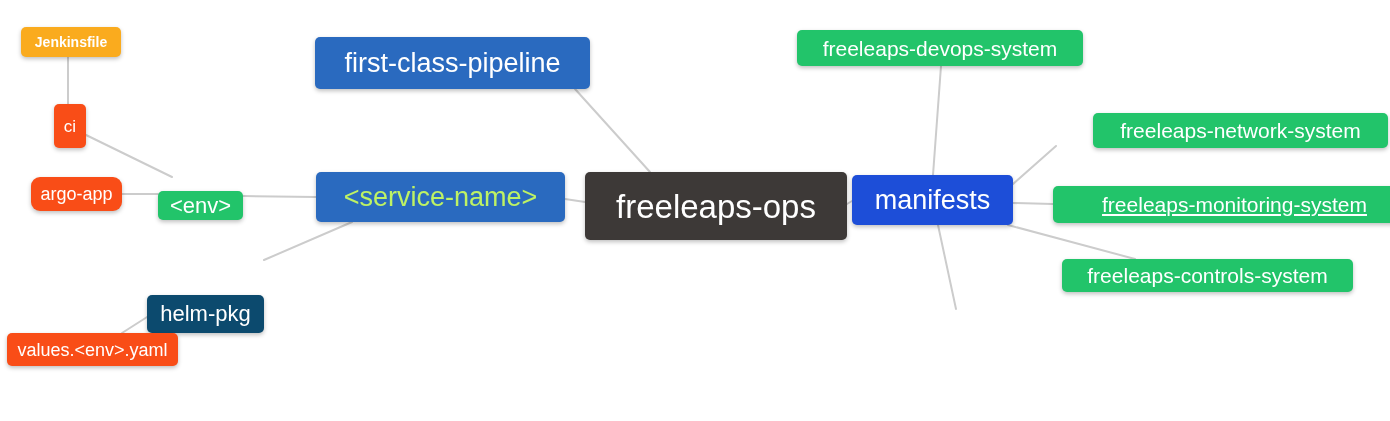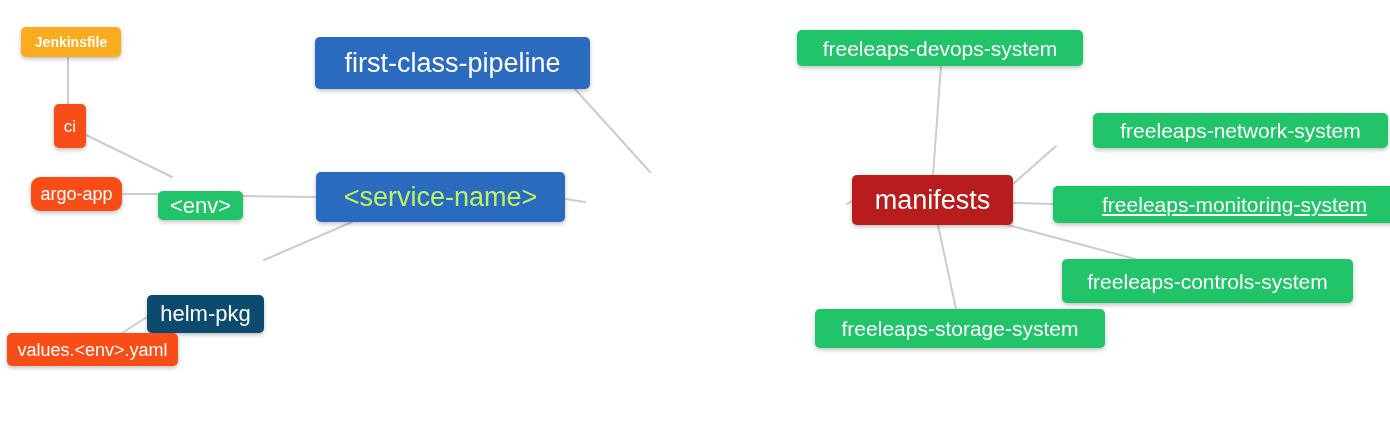--- a/index.html
+++ b/index.html
@@ -58,19 +58,19 @@
       <line x1="938" y1="225" x2="956" y2="309" stroke="#cccccc" stroke-width="2" stroke-linecap="round"></line>
     </svg>
 <div class="node" style="left: 21px; top: 27px; width: 100px; height: 30px; font-size: 14px; background: rgb(250, 171, 30); color: rgb(255, 255, 255); font-weight: bold;">Jenkinsfile</div>
     <div class="node" style="left: 54px; top: 104px; width: 32px; height: 44px; font-size: 17px; background: rgb(249, 77, 23); color: rgb(255, 255, 255);">ci</div>
     <div class="node" style="left: 31px; top: 177px; width: 91px; height: 34px; font-size: 18px; background: rgb(249, 77, 23); color: rgb(255, 255, 255); border-radius: 9px;">argo-app</div>
     <div class="node" style="left: 158px; top: 191px; width: 85px; height: 29px; font-size: 22px; background: rgb(34, 196, 106); color: rgb(255, 255, 255);">&lt;env&gt;</div>
     <div class="node" style="left: 147px; top: 258px; width: 117px; height: 38px; font-size: 22px; background: #0c4a6e; color: rgb(255, 255, 255); margin-top: 37px;">helm-pkg</div>
     <div class="node" style="left: 7px; top: 333px; width: 171px; height: 33px; font-size: 18px; background: rgb(249, 77, 23); color: rgb(255, 255, 255);">values.&lt;env&gt;.yaml</div>
     <div class="node" style="left: 315px; top: 37px; width: 275px; height: 52px; font-size: 27px; background: rgb(42, 106, 191); color: rgb(255, 255, 255);">first-class-pipeline</div>
     <div class="node" style="left: 316px; top: 172px; width: 249px; height: 50px; font-size: 27px; background: rgb(42, 106, 191); color: #bef264;">&lt;service-name&gt;</div>
-    <div class="node" style="left: 852px; top: 175px; width: 161px; height: 50px; font-size: 27px; background: #b91c1c; color: rgb(255, 255, 255);">manifests</div>
+    <div class="node" style="left: 585px; top: 172px; width: 262px; height: 68px; font-size: 33px; background: rgb(61, 57, 55); color: rgb(255, 255, 255);">freeleaps-ops</div>
+    <div class="node" style="left: 852px; top: 175px; width: 161px; height: 50px; font-size: 27px; background: #1d4ed8; color: rgb(255, 255, 255);">manifests</div>
     <div class="node" style="left: 797px; top: 30px; width: 286px; height: 36px; font-size: 21px; background: rgb(34, 196, 106); color: rgb(255, 255, 255);">freeleaps-devops-system</div>
     <div class="node" style="left: 1053px; top: 113px; width: 295px; height: 35px; font-size: 21px; background: rgb(34, 196, 106); color: rgb(255, 255, 255); margin-left: 40px;">freeleaps-network-system</div>
     <div class="node" style="left: 1053px; top: 186px; width: 363px; height: 37px; font-size: 21px; background: rgb(34, 196, 106); color: rgb(255, 255, 255); text-decoration: underline;">freeleaps-monitoring-system</div>
-    <div class="node" style="left: 1062px; top: 259px; width: 291px; height: 44px; font-size: 21px; background: rgb(34, 196, 106); color: rgb(255, 255, 255);">freeleaps-controls-system</div>
-    <div class="node" style="left: 815px; top: 309px; width: 290px; height: 39px; font-size: 21px; background: rgb(34, 196, 106); color: rgb(255, 255, 255);">freeleaps-storage-system</div>
+    <div class="node" style="left: 1062px; top: 259px; width: 291px; height: 33px; font-size: 21px; background: rgb(34, 196, 106); color: rgb(255, 255, 255);">freeleaps-controls-system</div>
   </div>
 
 </body></html>

